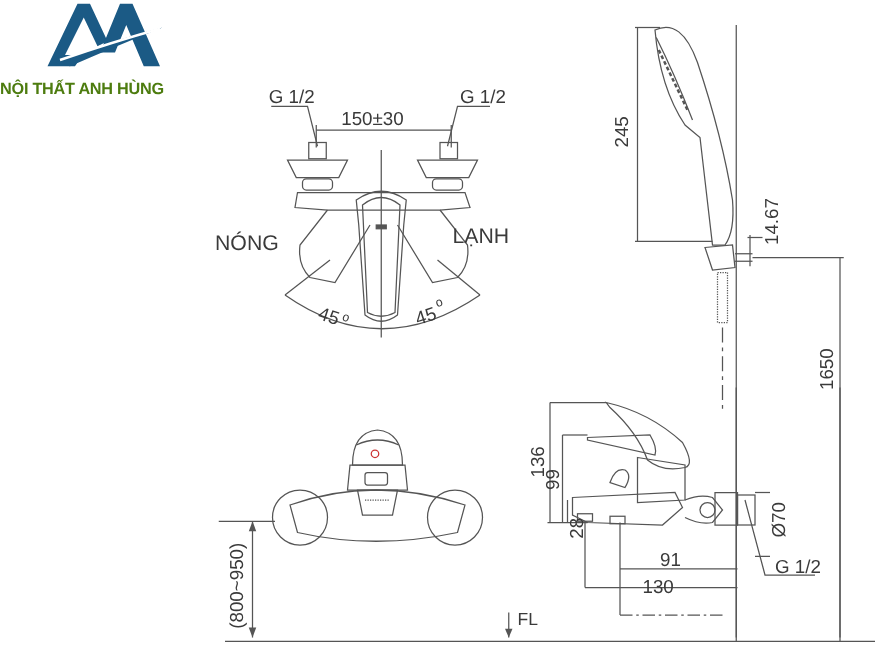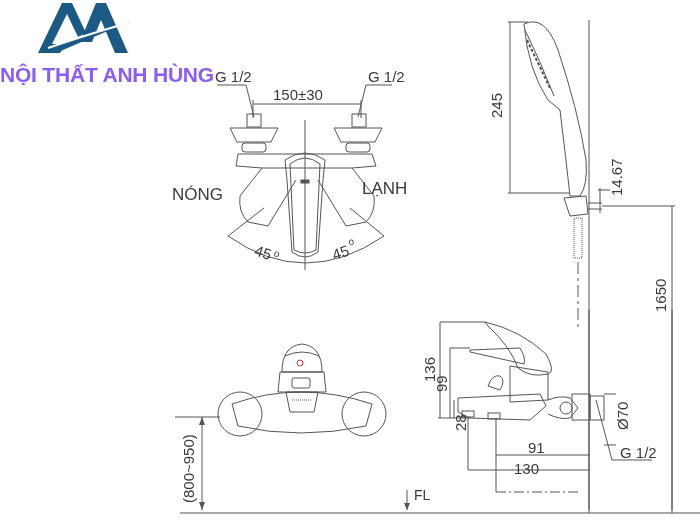--- a/index.html
+++ b/index.html
@@ -1,20 +1,20 @@
 <!DOCTYPE html>
 <html><head>
 <meta charset="utf-8">
 <style>
   html, body { margin: 0; padding: 0; background: #ffffff; }
   body { width: 700px; height: 530px; position: relative; overflow: hidden;
          font-family: "Liberation Sans", "DejaVu Sans", sans-serif; }
   .logo { position: absolute; left: 0; top: 0; width: 175px; height: 85px; }
-  .logo-text { position: absolute; left: 0; top: 63px; font-size: 21px; font-weight: bold;
-               color: #8b5cf6; letter-spacing: -0.2px; white-space: nowrap; }
+  .logo-text { position: absolute; left: 0; top: 63px; font-size: 13px; font-weight: bold;
+               color: #4d7c0f; letter-spacing: -0.2px; white-space: nowrap; }
   svg.drawing { position: absolute; left: 0; top: 0; }
   .dim { font-family: "Liberation Sans", "DejaVu Sans", sans-serif; fill: #3a3a3a; }
 </style>
 </head>
 <body>
 
 <div class="logo">
   <svg width="175" height="62" viewBox="0 0 175 62">
 
     <polygon points="38,53 62,3 72,3 86,33 78,37 67,14 52,44 66,44 60,53" fill="#1b5a85"></polygon>

